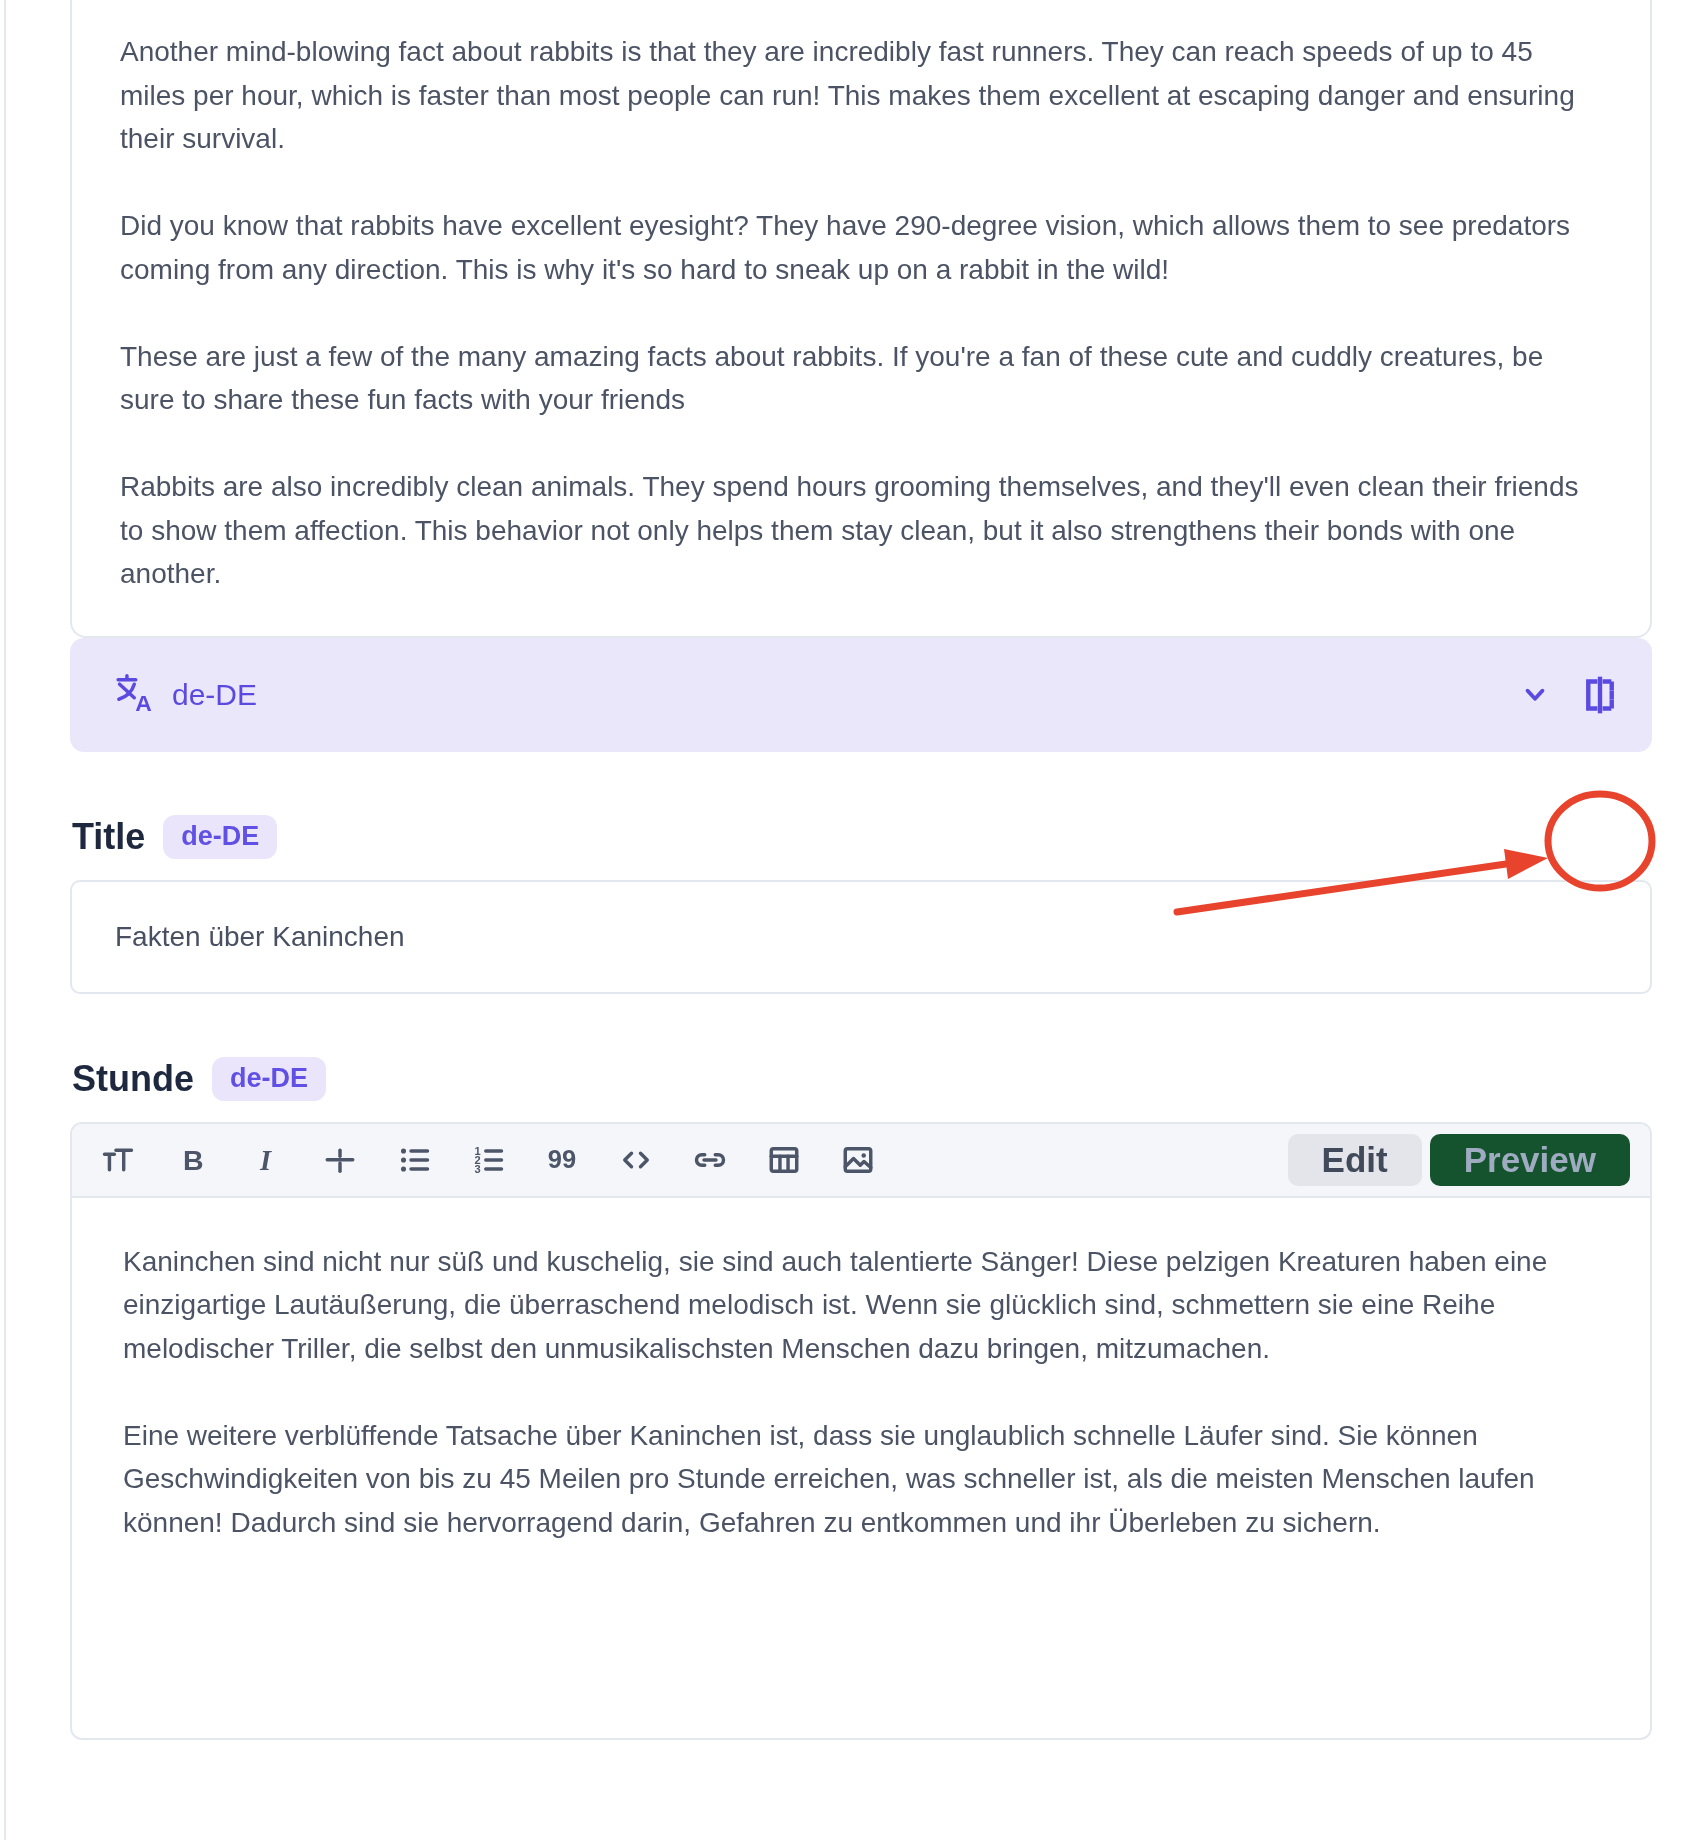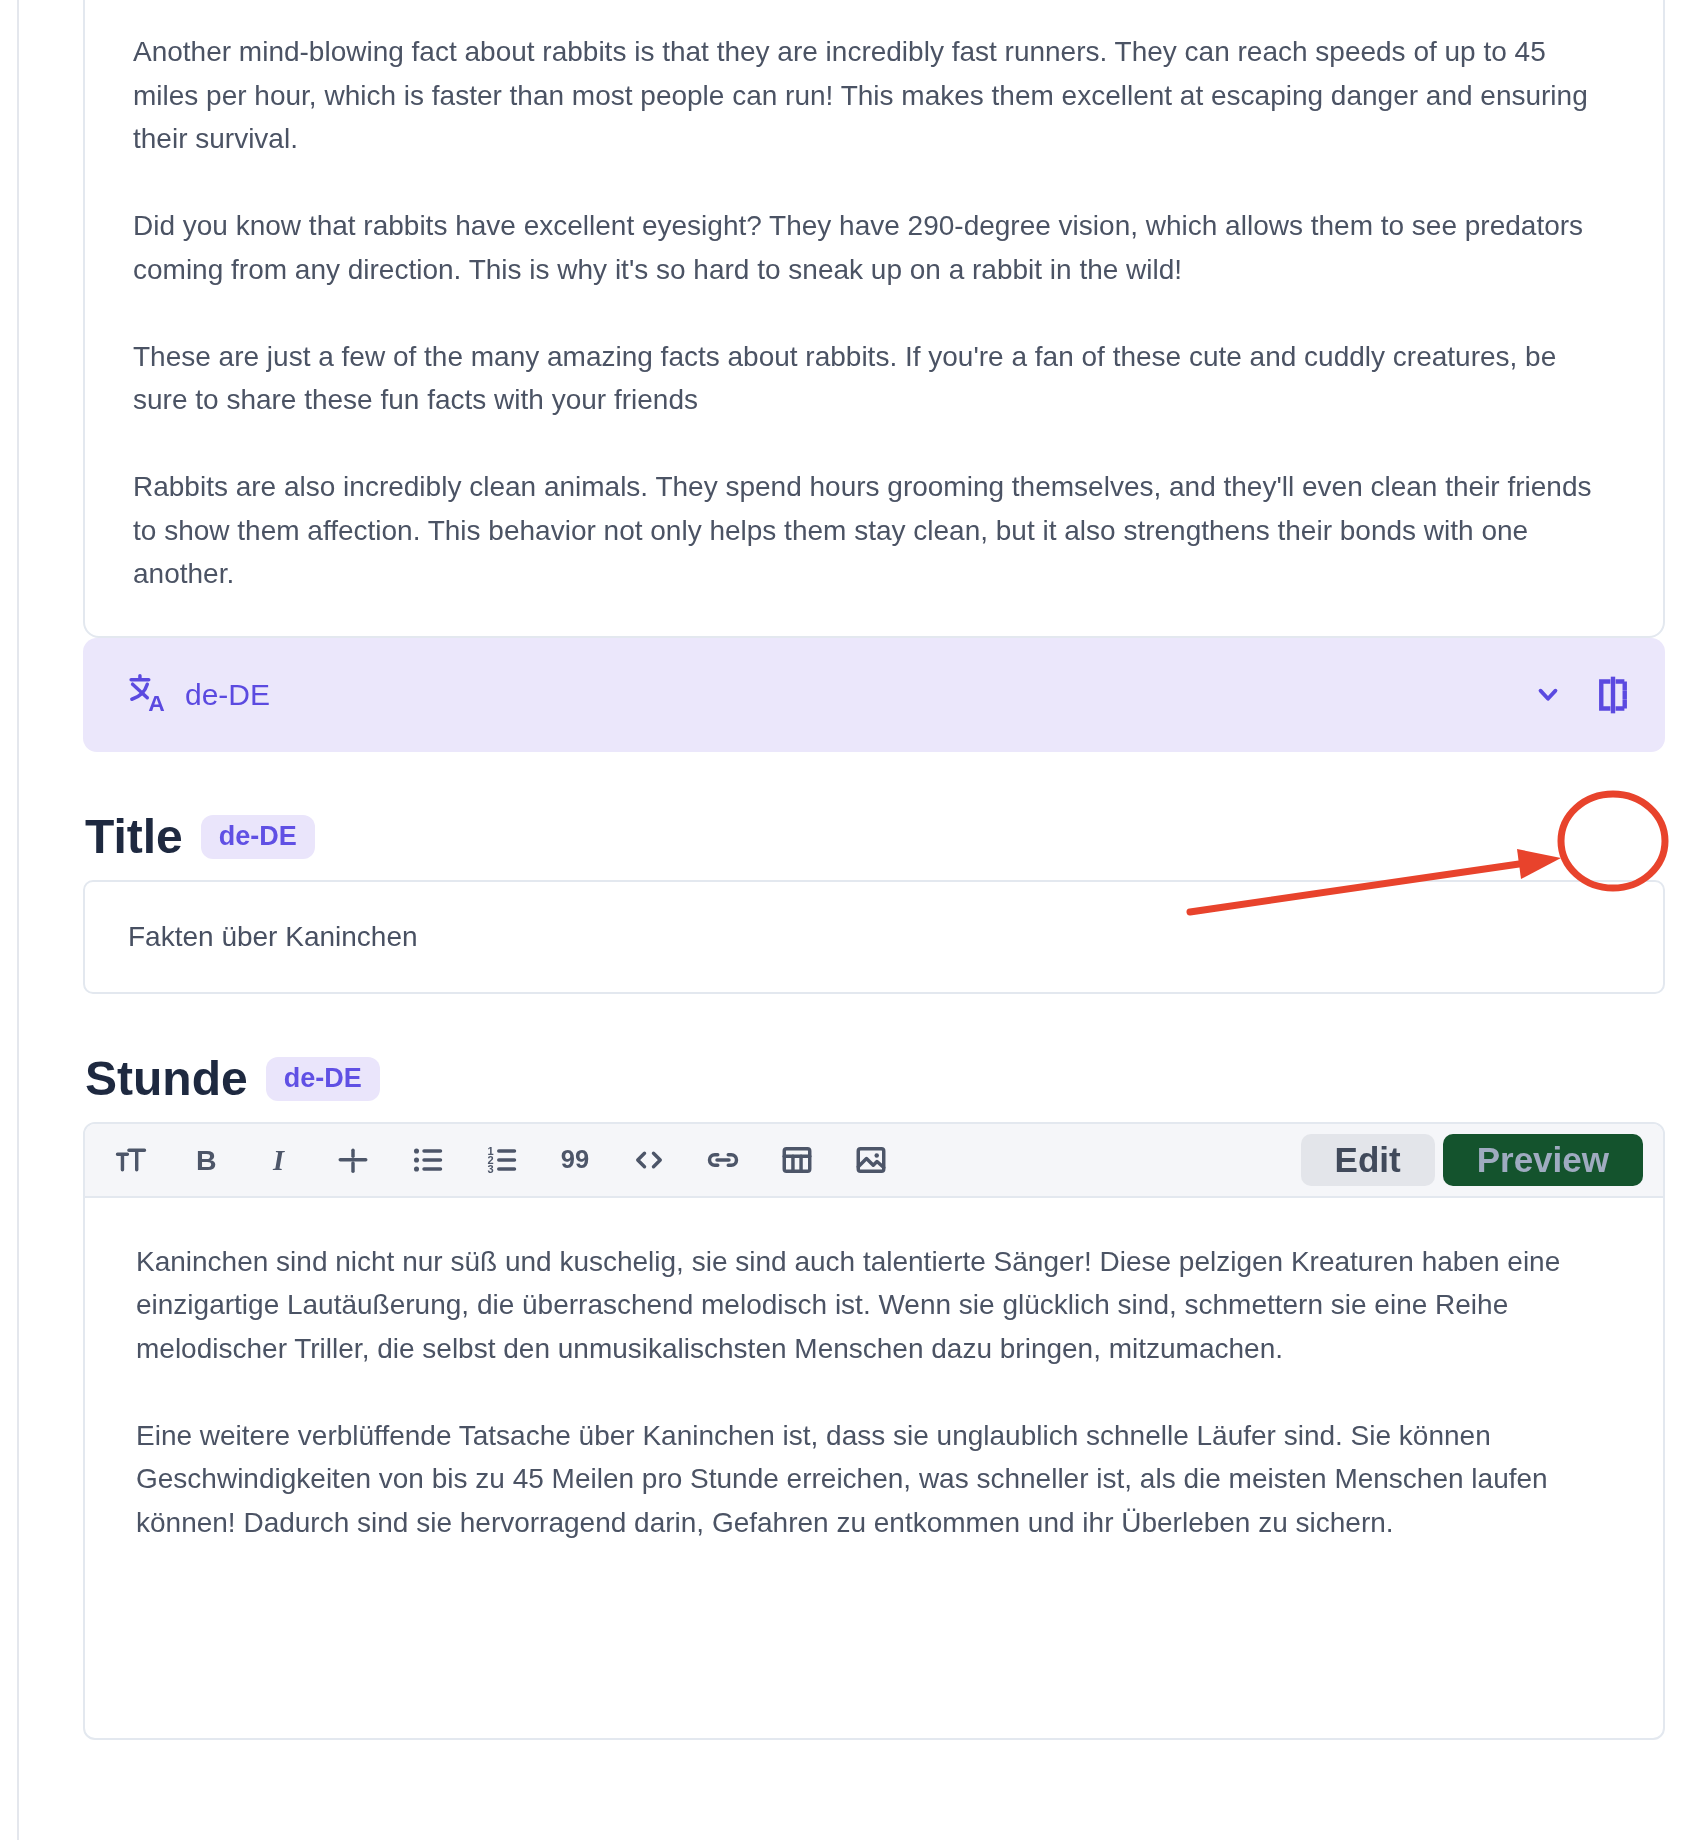--- a/index.html
+++ b/index.html
@@ -1,18 +1,18 @@
 <!DOCTYPE html>
 <html><head>
 <meta charset="utf-8">
 <style>
   * { box-sizing: border-box; margin: 0; padding: 0; }
   html,body { width:1688px; height:1840px; background:#ffffff; overflow:hidden;
     font-family:"Liberation Sans","DejaVu Sans",sans-serif; }
-  #page { position:relative; width:1492px; height:1840px;margin-left:13px; }
+  #page { position:relative; width:1492px; height:1840px; }
 
   #left-hairline { position:absolute; left:4px; top:0; width:2px; height:1840px; background:#e4e7ed; }
 
   #main { position:absolute; left:70px; top:0; width:1582px; }
 
   
   .source-card {
     margin-top:-24px;
     border:2px solid #e3e8ef; border-radius:16px;
     padding:52px 48px 40px 48px;
@@ -30,21 +30,21 @@
   .locale-bar {
     height:114px; border-radius:14px; background:#ebe7fb;
     display:flex; align-items:center; padding:0 30px 0 42px;
   }
   .locale-bar .locale-label { margin-left:14px; font-size:30px; font-weight:500; color:#5b4ae0; }
   .locale-bar .chevron { margin-left:auto; width:30px; height:30px; }
   .compare-btn { width:44px; height:48px; margin-left:28px; background:none; border:none; cursor:pointer; padding:0; }
 
   
   .field-row { display:flex; align-items:center; margin:62px 0 20px 2px; height:46px; }
-  .field-label { font-size:48px; line-height:46px; font-weight:700; color:#1e2940;text-align:center; }
+  .field-label { font-size:36px; line-height:46px; font-weight:700; color:#1e2940;text-align:center; }
   .locale-badge {
     margin-left:18px; background:#eae5fb; color:#6050e4;
     font-size:27px; font-weight:700; line-height:27px;
     padding:8px 18px 9px 18px; border-radius:12px;
   }
 
   .text-input {
     height:114px; border:2px solid #e3e8ef; border-radius:10px; background:#ffffff;
     display:flex; align-items:center; padding-left:43px;
     font-size:28px; color:#485062;

